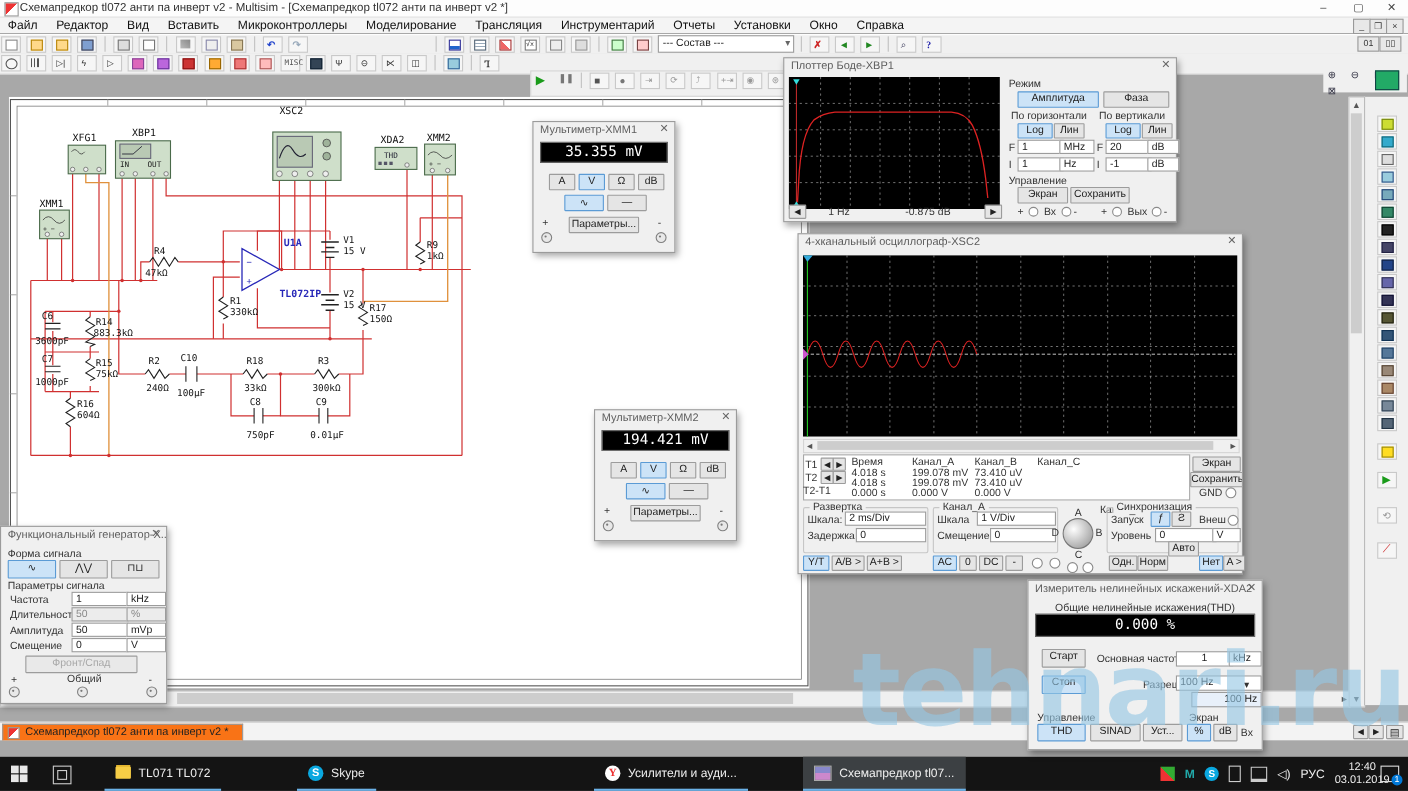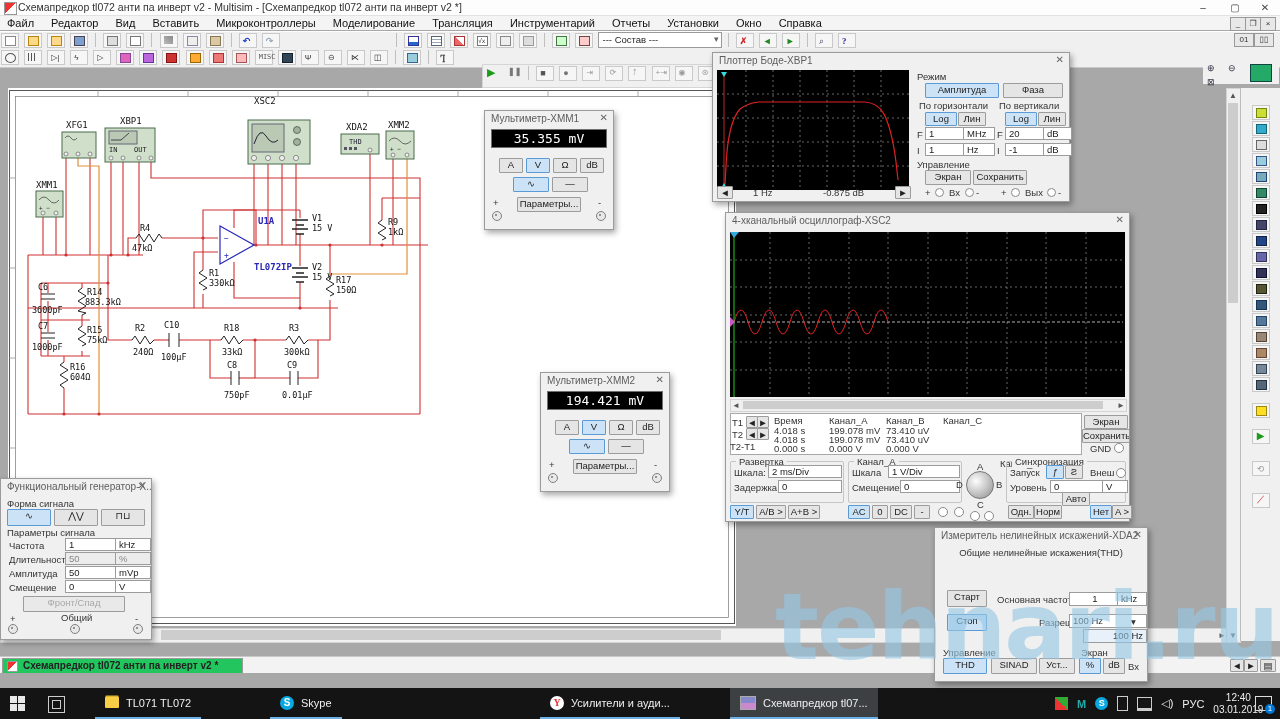--- a/index.html
+++ b/index.html
@@ -664,41 +664,42 @@
     <span class="lb" style="left:60px;top:133px;">Общий</span>
     <span class="lb" style="left:134px;top:134px;">-</span>
     <span class="term" style="left:7px;top:145px;"></span>
     <span class="term" style="left:69px;top:145px;"></span>
     <span class="term" style="left:132px;top:145px;"></span>
   </div>
 
   <div class="w" style="left:934px;top:527px;width:212px;height:153px;z-index:30;">
     <div class="wt"><span>Измеритель нелинейных искажений-XDA2</span><span class="wx">✕</span></div>
     <div class="lb" style="left:0;top:19px;width:212px;text-align:center;">Общие нелинейные искажения(THD)</div>
+    <div class="disp" style="left:6px;top:30px;width:198px;height:19px;font-size:13px;line-height:19px;">0.000 %</div>
     <span class="b" style="left:12px;top:62px;width:38px;height:15px;">Старт</span>
     <span class="b on" style="left:12px;top:86px;width:38px;height:15px;">Стоп</span>
     <span class="lb" style="left:62px;top:66px;">Основная частота,</span>
     <span class="inp" style="left:134px;top:64px;width:44px;height:12px;text-align:center;">1</span>
     <span class="inp" style="left:182px;top:64px;width:22px;height:12px;">kHz</span>
     <span class="lb" style="left:72px;top:89px;padding-left:32px;">Разрешение,</span>
     <span class="inp" style="left:134px;top:86px;width:70px;height:12px;">100 Hz</span>
     <span class="lb" style="left:196px;top:88px;">▾</span>
     <span class="inp" style="left:148px;top:101px;width:56px;height:12px;background:#e8f0fa;text-align:right;">100 Hz</span>
     <span class="lb" style="left:8px;top:119px;">Управление</span>
     <span class="b on" style="left:8px;top:130px;width:42px;height:14px;">THD</span>
     <span class="b" style="left:56px;top:130px;width:44px;height:14px;">SINAD</span>
     <span class="b" style="left:104px;top:130px;width:34px;height:14px;">Уст...</span>
     <span class="lb" style="left:146px;top:119px;">Экран</span>
     <span class="b on" style="left:144px;top:130px;width:20px;height:14px;">%</span>
     <span class="b" style="left:168px;top:130px;width:20px;height:14px;">dB</span>
     <span class="lb" style="left:193px;top:133px;">Вх</span>
   </div>
 
   <div class="abs" style="left:0;top:656px;width:1280px;height:16px;background:#f3f3f3;border-top:1px solid #c9c9c9;">
-    <div class="abs" style="left:2px;top:1px;height:14px;padding:0 24px 0 20px;background:#22c55e;border:1px solid #9a9a9a;border-bottom:none;font-size:10px;line-height:14px;white-space:nowrap;font-weight:bold;">
+    <div class="abs" style="left:2px;top:1px;height:14px;padding:0 12px 0 20px;background:#f97316;border:1px solid #9a9a9a;border-bottom:none;font-size:10px;line-height:14px;white-space:nowrap;">
       <span class="appico" style="left:4px;top:2px;width:9px;height:9px;"></span>
       <span>Схемапредкор tl072 анти па инверт v2 *</span>
     </div>
     <span class="b" style="right:36px;top:2px;width:12px;height:11px;">◄</span>
     <span class="b" style="right:22px;top:2px;width:12px;height:11px;">►</span>
     <span class="b" style="right:4px;top:2px;width:14px;height:11px;">▤</span>
   </div>
 
   <div class="abs" id="taskbar">
     <div class="abs" style="left:10px;top:8px;width:15px;height:15px;display:grid;grid-template-columns:7px 7px;grid-gap:1px;">

